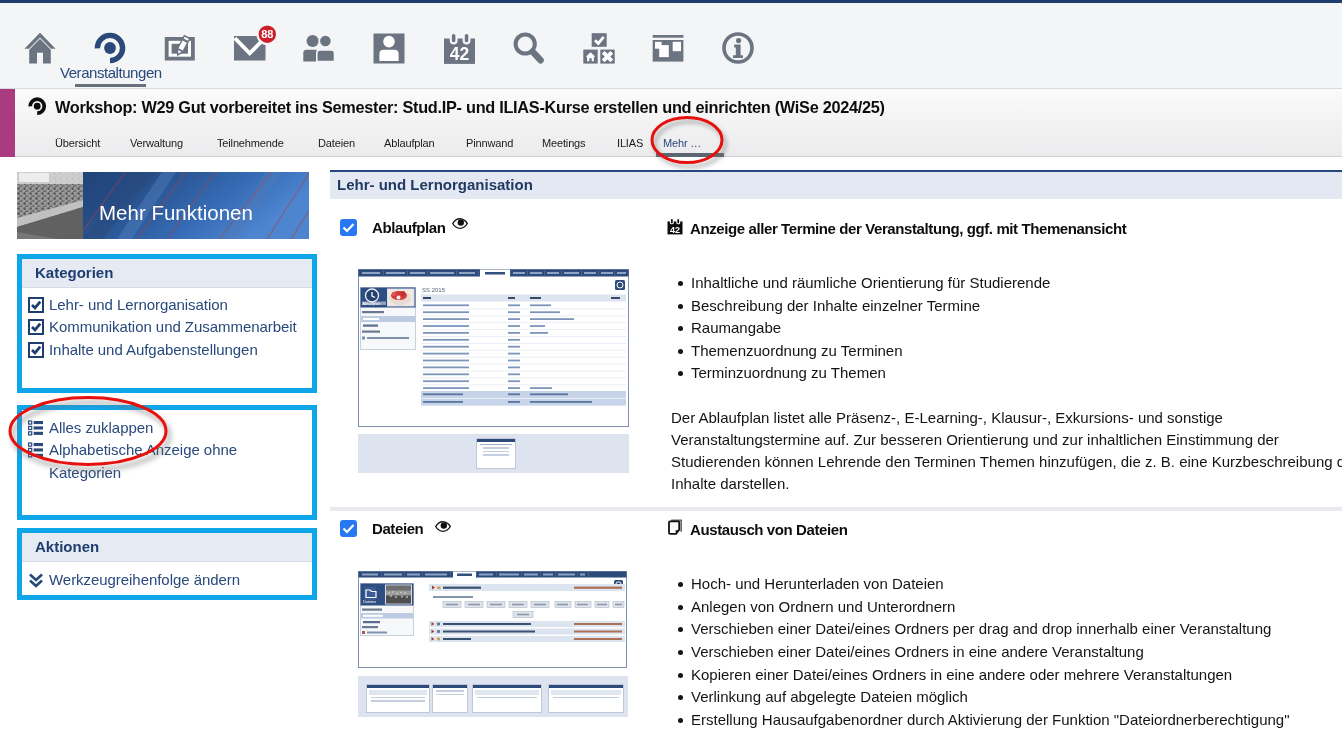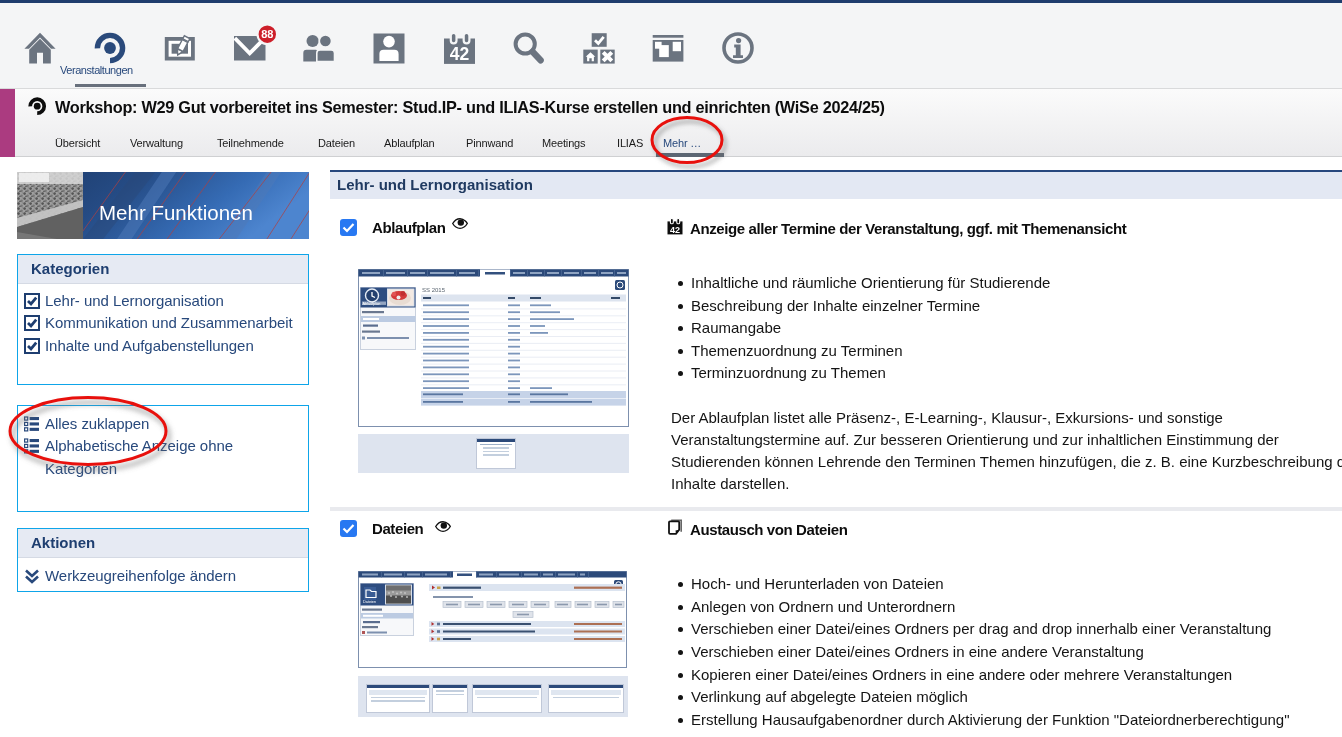--- a/index.html
+++ b/index.html
@@ -3,27 +3,27 @@
 <meta charset="utf-8">
 <style>
 html,body{margin:0;padding:0}
 body{width:1342px;height:737px;overflow:hidden;background:#fff;font-family:"Liberation Sans",sans-serif;position:relative}
 .abs{position:absolute}
 #topline{left:0;top:0;width:1342px;height:3px;background:#1f3d6d}
 #navbar{left:0;top:3px;width:1342px;height:85px;background:#f4f5f6;border-bottom:1px solid #d9dadb}
 #band{left:0;top:89px;width:1342px;height:67px;background:linear-gradient(#fbfbfb,#ebebed);border-bottom:1px solid #cfd0d2}
 #magenta{left:0;top:89px;width:15px;height:68px;background:#ab3b80}
 .nicon{position:absolute;top:32px}
-#vlabel{left:60px;top:64px;font-size:11px;letter-spacing:-0.45px;color:#28497c}
+#vlabel{left:60px;top:64px;font-size:15px;letter-spacing:-0.45px;color:#28497c}
 #vunderline{left:75px;top:84px;width:71px;height:3px;background:#68707c}
 #title{left:55px;top:98px;font-size:16.3px;font-weight:bold;color:#0d0d0d;letter-spacing:-0.28px}
 .tab{position:absolute;top:137px;font-size:11px;color:#1a1a1a;letter-spacing:-0.15px}
 #mehrline{left:656px;top:153px;width:68px;height:4px;background:#5c6673}
 #sidehead{left:17px;top:172px;width:292px;height:67px}
-.sbox{position:absolute;left:17px;width:290px;background:#fff;border:1px solid #0ea5e9}
+.sbox{position:absolute;left:17px;width:290px;background:#fff;border:5px solid #0ea5e9}
 .sboxh{background:#e6eaf3;border-bottom:1px solid #d5dae4;padding:5px 13px 6px;font-size:15px;font-weight:bold;color:#1e3e70}
 .sitem{font-size:15px;color:#28497c;line-height:22.4px;padding-left:0;position:relative;letter-spacing:-0.05px;white-space:nowrap}
 .sicon{position:absolute;left:0;top:3px;margin-left:-21px}
 #chead{left:330px;top:170px;width:1012px;height:27px;background:#e3e8f3;border-top:2px solid #27477d}
 #chead div{padding:4px 0 0 7px;font-size:15px;font-weight:bold;color:#203a61}
 .brow{position:absolute;font-size:15px;color:#141414}
 .bdot{position:absolute;width:5px;height:5px;border-radius:50%;background:#141414}
 .h2r{position:absolute;font-size:15px;font-weight:bold;color:#0d0d0d;letter-spacing:-0.4px}
 .cb{position:absolute;width:17px;height:17px;background:#2778f2;border-radius:3px}
 .cb svg{position:absolute;left:2px;top:3px}

